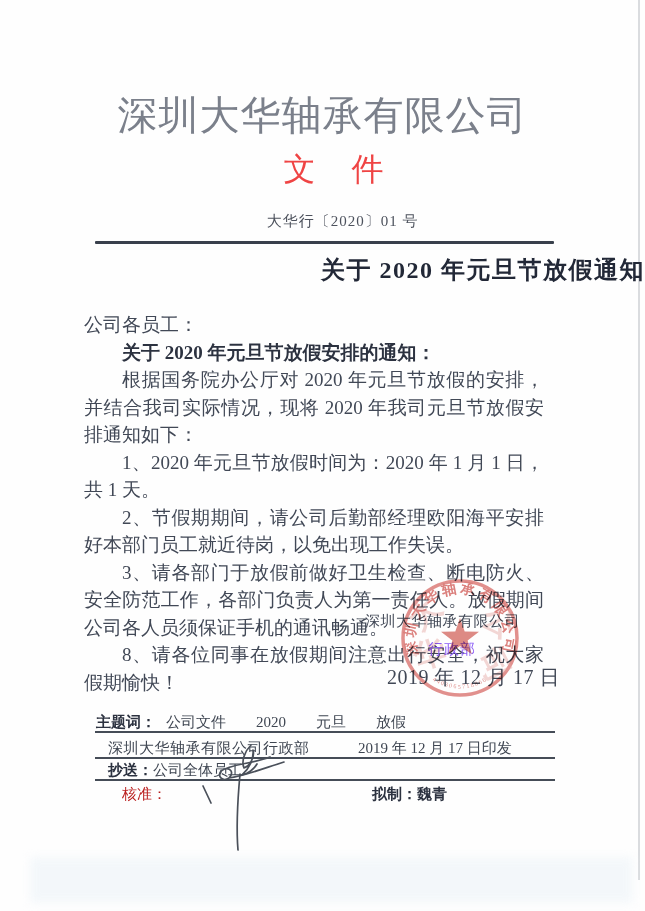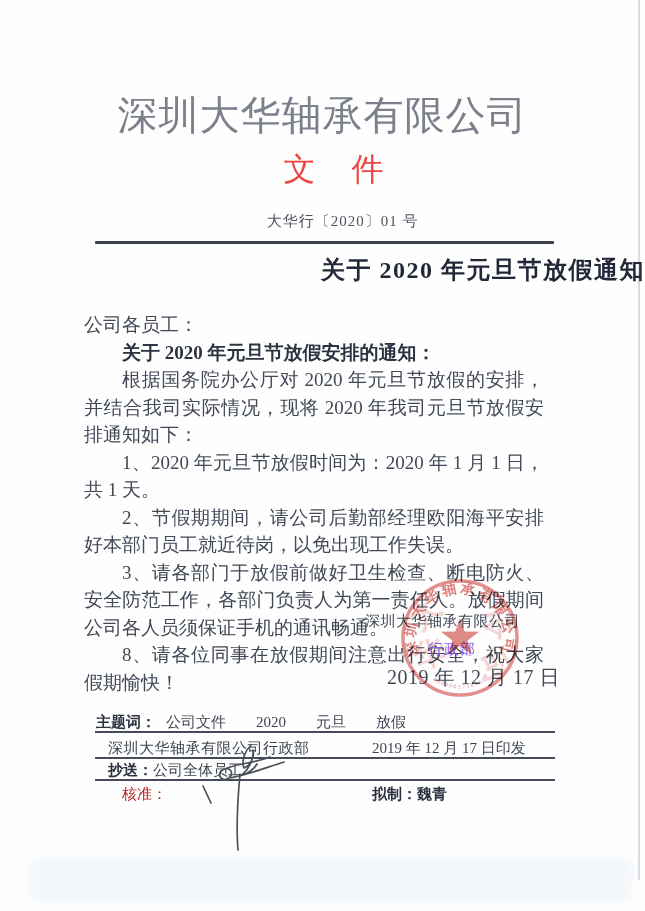--- a/index.html
+++ b/index.html
@@ -55,21 +55,21 @@
     position:absolute;top:574px;left:396px;width:128px;height:128px;
     mix-blend-mode:multiply;opacity:.9;
   }
 
   .footer{position:absolute;left:0;top:0;width:100%;font-size:15px;color:#3f4652;}
   .ft-line{position:absolute;left:95px;width:460px;height:1.5px;background:#454c57;}
   .ft-subject{position:absolute;top:713px;left:96px;white-space:nowrap;}
   .ft-label{font-weight:bold;color:#2c3240;}
   .ft-terms{margin-left:10px;}
   .ft-issuer{position:absolute;top:739px;left:108px;letter-spacing:.5px;}
-  .ft-printdate{position:absolute;top:739px;left:372px;}
+  .ft-printdate{position:absolute;top:739px;left:358px;}
   .ft-cc{position:absolute;top:761px;left:108px;}
   .ft-approve{position:absolute;top:785px;left:122px;font-weight:normal;color:#b91c1c;}
   .ft-draft{position:absolute;top:785px;left:372px;font-weight:bold;color:#2c3240;}
 
   .handwriting{position:absolute;top:738px;left:190px;width:110px;height:122px;}
 </style>
 </head>
 <body>
 
 <div class="page">

